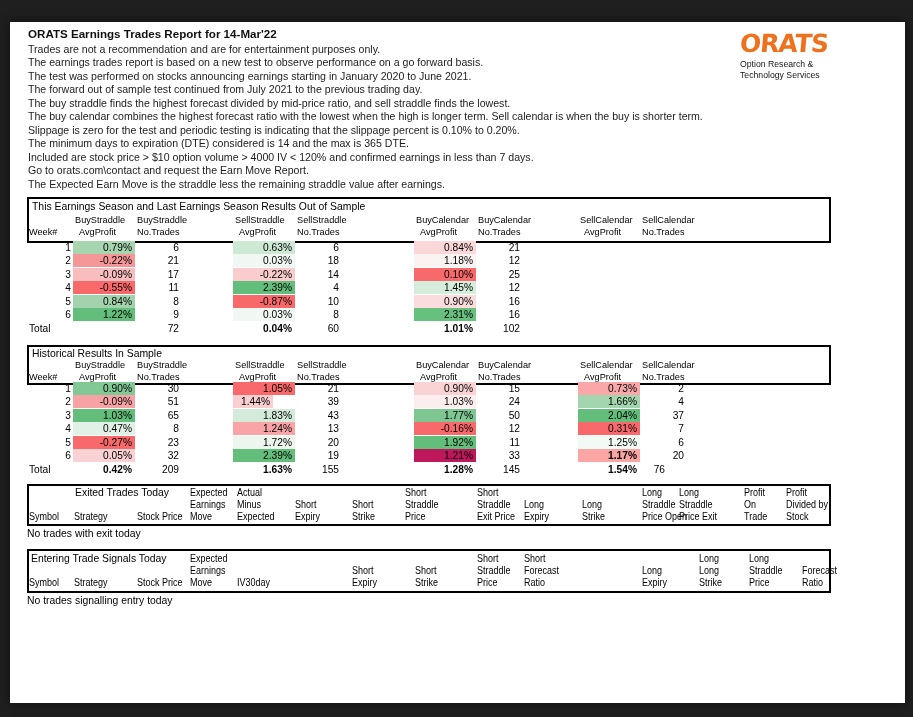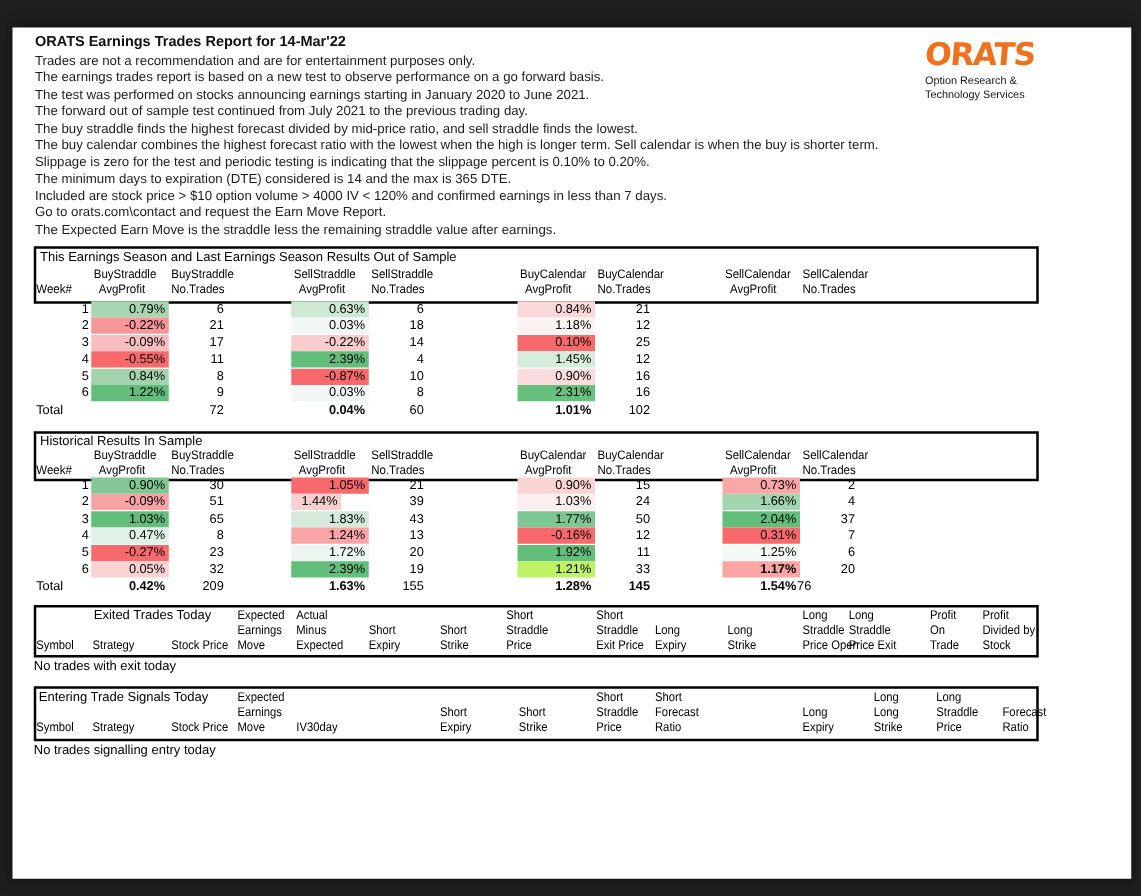--- a/index.html
+++ b/index.html
@@ -226,33 +226,33 @@
       <div class="cell num2" style="left: 270px; top: 90.6px; width: 50px;">20</div>
       <div class="cell avg" style="left: 387px; top: 90.6px; width: 62px; background: rgb(99, 190, 123);">1.92%</div>
       <div class="cell num2" style="left: 451px; top: 90.6px; width: 50px;">11</div>
       <div class="cell avg" style="left: 551px; top: 90.6px; width: 62px; background: rgb(243, 249, 244);">1.25%</div>
       <div class="cell num2" style="left: 615px; top: 90.6px; width: 50px;">6</div>
       <div class="cell num" style="left: 2px; top: 104px; width: 42px;">6</div>
       <div class="cell avg" style="left: 46px; top: 104px; width: 62px; background: rgb(250, 210, 211);">0.05%</div>
       <div class="cell num2" style="left: 110px; top: 104px; width: 50px;">32</div>
       <div class="cell avg" style="left: 206px; top: 104px; width: 62px; background: rgb(99, 190, 123);">2.39%</div>
       <div class="cell num2" style="left: 270px; top: 104px; width: 50px;">19</div>
-      <div class="cell avg" style="left: 387px; top: 104px; width: 62px; background: #bef264;">1.21%</div>
+      <div class="cell avg" style="left: 387px; top: 104px; width: 62px; background: #be185d;">1.21%</div>
       <div class="cell num2" style="left: 451px; top: 104px; width: 50px;">33</div>
       <div class="cell avg" style="left: 551px; top: 104px; width: 62px; background: #fca5a5; font-weight: bold;">1.17%</div>
       <div class="cell num2" style="left: 615px; top: 104px; width: 50px;">20</div>
       <div class="cell" style="left: 2px; top: 117.9px;">Total</div>
       <div class="cell avg bold" style="left: 46px; top: 117.9px; width: 62px;">0.42%</div>
       <div class="cell num2" style="left: 110px; top: 117.9px; width: 50px;">209</div>
       <div class="cell avg bold" style="left: 206px; top: 117.9px; width: 62px;">1.63%</div>
       <div class="cell num2" style="left: 270px; top: 117.9px; width: 50px;">155</div>
       <div class="cell avg bold" style="left: 387px; top: 117.9px; width: 62px;">1.28%</div>
-      <div class="cell num2" style="left: 451px; top: 117.9px; width: 50px; font-weight: bold;">145</div>
+      <div class="cell num2" style="left: 451px; top: 117.9px; width: 50px;">145</div>
       <div class="cell avg bold" style="left: 551px; top: 117.9px; width: 62px;">1.54%</div>
-      <div class="cell num2" style="left: 580px; top: 117.9px; width: 50px;">76</div>
+      <div class="cell num2" style="left: 596px; top: 117.9px; width: 50px;">76</div>
     </div>
   <div class="tblc" id="tbl-exited">
       <div class="tbox" style="height: 38px;">
         <div class="ttl" style="left: 2px; top: 1px; margin-left: 44px;">Exited Trades Today</div>
         <div class="colh" style="left: 0px; top: 1px;">
           <div>&nbsp;</div>
           <div>&nbsp;</div>
           <div>Symbol</div>
         </div>
         <div class="colh" style="left: 45px; top: 1px;">

